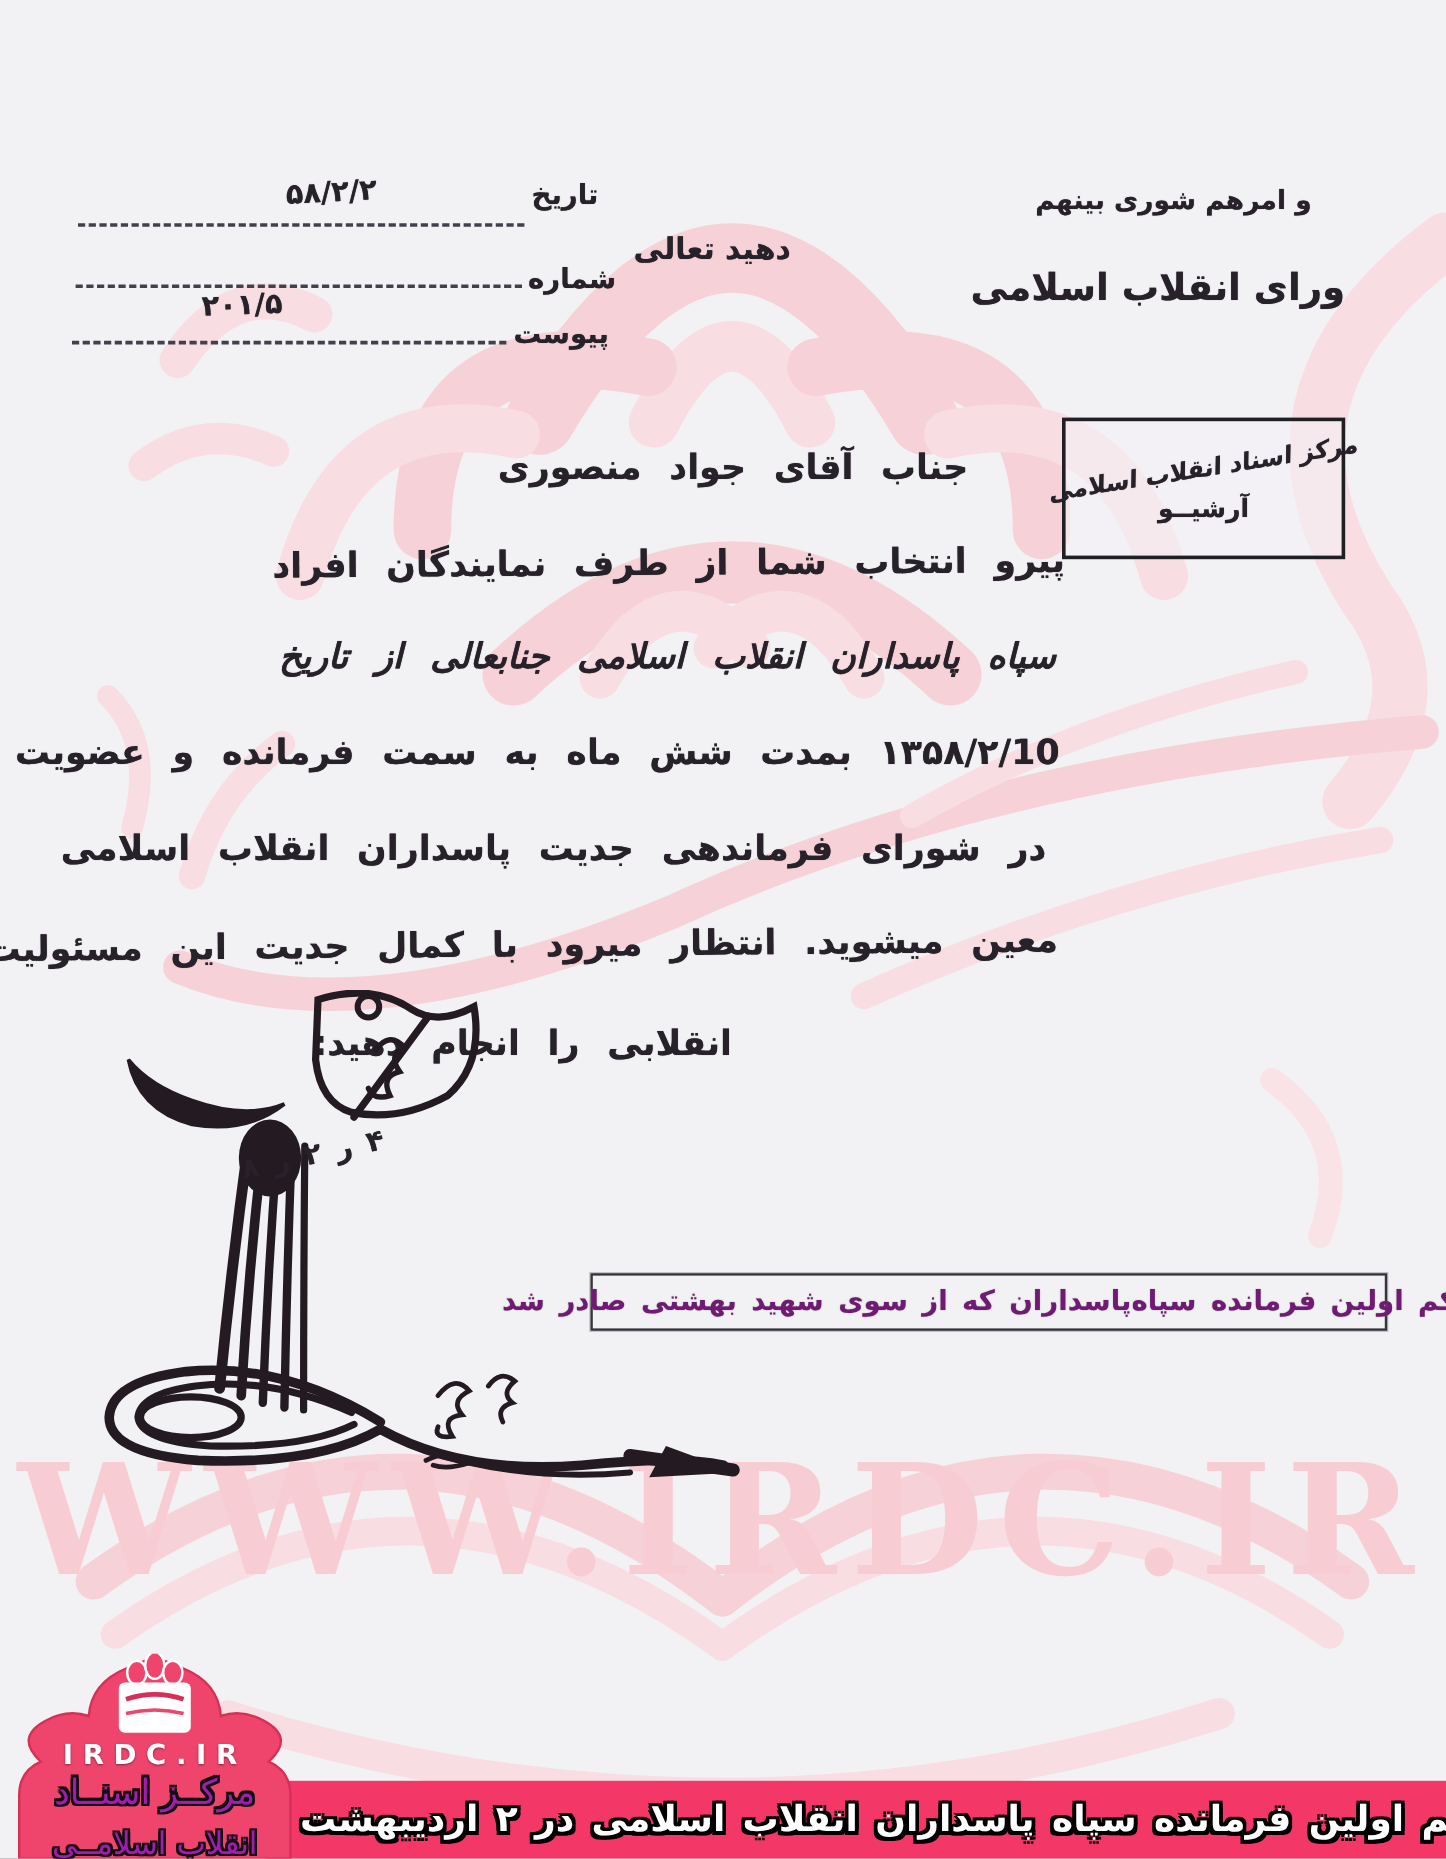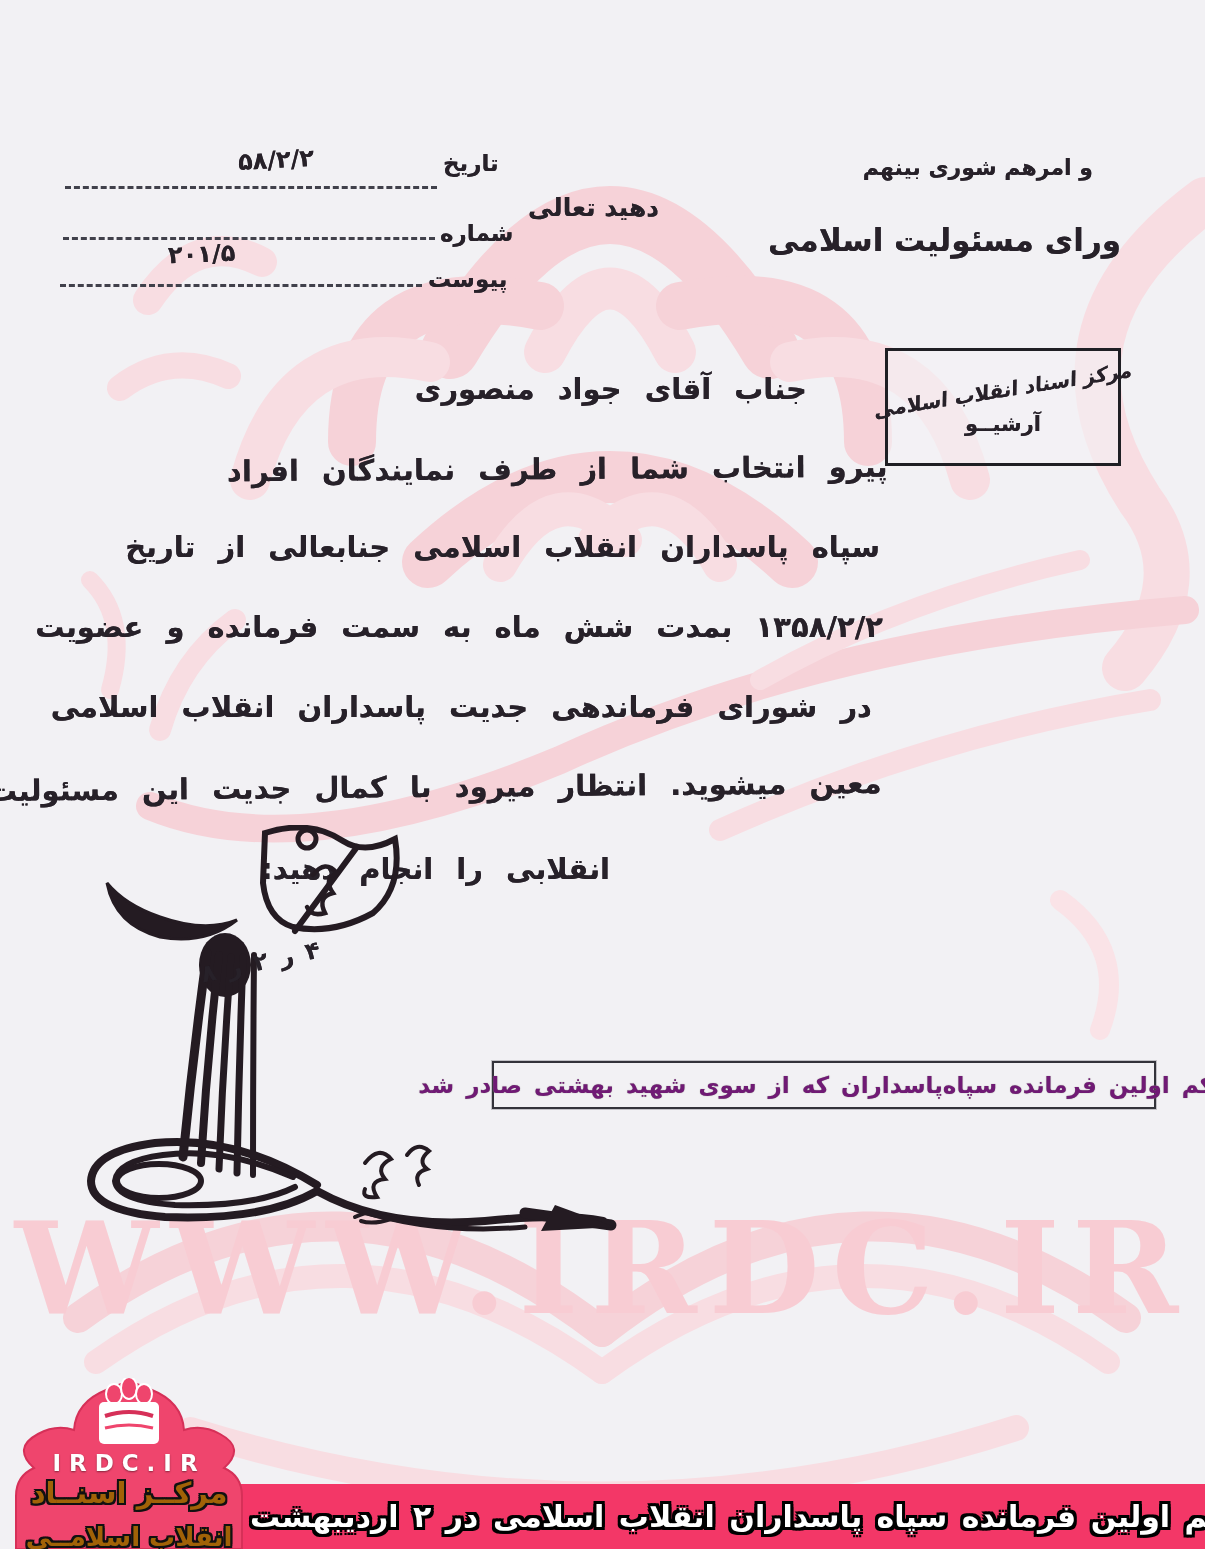--- a/index.html
+++ b/index.html
@@ -45,21 +45,21 @@
     border:3px solid #1f1f24;background:rgba(244,242,245,.6);
     display:flex;flex-direction:column;align-items:center;justify-content:center;
   }
   #stamp-org{font-size:20px;letter-spacing:-1px;transform:rotate(-9deg) skewX(-10deg);white-space:nowrap;}
   #stamp-archive{font-size:21px;letter-spacing:4px;margin-top:10px;}
 
   
   .bline{font-size:29px;word-spacing:13px;letter-spacing:1px;white-space:nowrap;z-index:1;}
   #bl0{right:398px;top:372px;text-align:right;}
   #bl1{right:318px;top:452px;transform:rotate(-0.4deg);}
-  #bl2{right:325px;top:530px;}
+  #bl2{right:325px;top:530px;font-style:italic;}
   #bl3{right:322px;top:610px;}
   #bl4{right:333px;top:690px;}
   #bl5{right:323px;top:770px;transform:rotate(-0.5deg);}
   #bl6{right:595px;top:852px;}
 
   
   #sig{left:55px;top:825px;z-index:2;}
   #sig-date{left:200px;top:948px;font-size:24px;transform:rotate(-12deg);z-index:2;word-spacing:4px;}
 
   
@@ -90,21 +90,21 @@
   
   #logo{left:10px;top:1378px;width:238px;height:171px;z-index:4;}
   #logo svg{position:absolute;left:0;top:0;}
   #logo-site{
     position:absolute;left:0;top:72px;width:238px;text-align:center;
     color:#fff;font-weight:bold;font-size:23px;letter-spacing:8px;
     text-shadow:0 1px 2px rgba(0,0,0,.45);
   }
   .logo-fa{
     position:absolute;left:0;width:238px;text-align:center;direction:rtl;
-    color:#a16207;font-weight:bold;white-space:nowrap;
+    color:#a21caf;font-weight:normal;white-space:nowrap;
     text-shadow:-2px -2px 0 #111,2px -2px 0 #111,-2px 2px 0 #111,2px 2px 0 #111,
                 0 -2px 0 #111,0 2px 0 #111,-2px 0 0 #111,2px 0 0 #111;
   }
   #logo-fa1{top:98px;font-size:29px;}
   #logo-fa2{top:144px;font-size:26px;}
 </style>
 </head>
 <body>
 
 <div class="page">
@@ -133,21 +133,21 @@
       <path d="M602 1332 Q862 1128 1126 1318" stroke-width="30"></path>
       <path d="M96 1362 Q345 1185 602 1372" stroke-width="24" stroke="#f8dde2"></path>
       <path d="M602 1372 Q858 1185 1108 1362" stroke-width="24" stroke="#f8dde2"></path>
       <path d="M190 1430 Q606 1560 1016 1428" stroke-width="26" stroke="#f8dde2"></path>
     </g>
   </svg>
 
   <div id="www-mark" class="abs">WWW.IRDC.IR</div>
 
   <div id="motto" class="abs ink rtl">و امرهم شوری بینهم</div>
-  <div id="org-name" class="abs ink rtl">ورای مسئولیت اسلامی</div>
+  <div id="org-name" class="abs ink rtl">ورای انقلاب اسلامی</div>
   <div id="bismillah" class="abs ink rtl">دهید تعالی</div>
 
   <div id="date-label" class="abs ink rtl meta-label">تاریخ</div>
   <div id="date-value" class="abs ink rtl meta-value">۵۸/۲/۲</div>
   <div id="date-line" class="abs meta-line"></div>
 
   <div id="number-label" class="abs ink rtl meta-label">شماره</div>
   <div id="number-value" class="abs ink rtl meta-value">۲۰۱/۵</div>
   <div id="number-line" class="abs meta-line"></div>
 
@@ -155,21 +155,21 @@
   <div id="attachment-line" class="abs meta-line"></div>
 
   <div id="stamp" class="abs">
     <div id="stamp-org" class="ink rtl">مرکز اسناد انقلاب اسلامی</div>
     <div id="stamp-archive" class="ink rtl">آرشیــو</div>
   </div>
 
   <div id="bl0" class="abs ink rtl bline">جناب آقای جواد منصوری</div>
   <div id="bl1" class="abs ink rtl bline">پیرو انتخاب شما از طرف نمایندگان افراد</div>
   <div id="bl2" class="abs ink rtl bline">سپاه پاسداران انقلاب اسلامی جنابعالی از تاریخ</div>
-  <div id="bl3" class="abs ink rtl bline">۱۳۵۸/۲/۲ بمدت شش ماه به سمت فرمانده و عضویت</div>
+  <div id="bl3" class="abs ink rtl bline">۱۳۵۸/۲/10 بمدت شش ماه به سمت فرمانده و عضویت</div>
   <div id="bl4" class="abs ink rtl bline">در شورای فرماندهی جدیت پاسداران انقلاب اسلامی</div>
   <div id="bl5" class="abs ink rtl bline">معین میشوید. انتظار میرود با کمال جدیت این مسئولیت</div>
   <div id="bl6" class="abs ink rtl bline">انقلابی را انجام دهید:</div>
 
   <svg id="sig" class="abs" width="570" height="430" viewBox="0 0 570 430" aria-hidden="true">
     <g stroke="#241b22" fill="none" stroke-linecap="round">
       <path d="M52 58 Q60 100 105 112 Q150 120 182 95 Q150 108 105 92 Q70 80 52 58 Z" fill="#241b22" stroke-width="3"></path>
       <path d="M210 8 Q255 -6 288 16 Q310 30 340 14 Q348 62 318 88 Q278 110 238 102 Q212 94 208 58 Z" stroke-width="6"></path>
       <circle cx="252" cy="14" r="9" stroke-width="5"></circle>
       <path d="M302 22 L240 106" stroke-width="6"></path>

